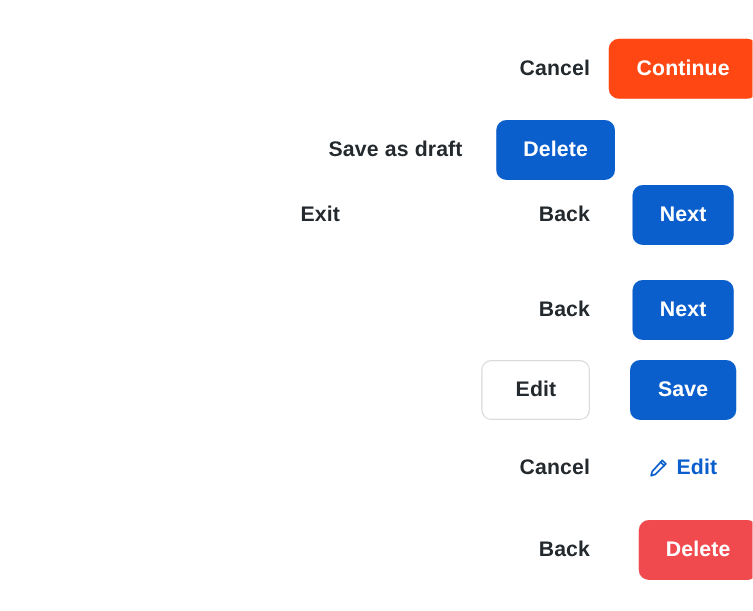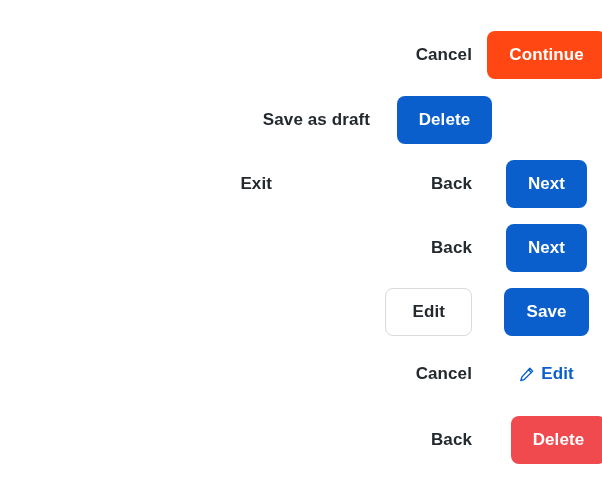--- a/index.html
+++ b/index.html
@@ -113,21 +113,21 @@
     width: 15px;
     height: 15px;
     flex: 0 0 15px;
     line-height: 0;
   }
   .pencil-icon svg { display: block; }
 
   
   #row-continue { top: 31px;  left: 0; width: 602px; }
   #row-launch   { top: 96px;  left: 0; width: 500px; }
-  #row-next-1   { top: 160px; left: 0; width: 602px; }
+  #row-next-1   { top: 148px; left: 0; width: 602px; }
   #row-next-2   { top: 224px; left: 0; width: 602px; }
   #row-save     { top: 288px; left: 0; width: 602px; }
   #row-edit     { top: 360px; left: 0; width: 602px; }
   #row-delete   { top: 416px; left: 0; width: 602px; }
 
   .action-row { height: 48px; }
   #row-edit { height: 28px; }
 </style>
 </head>
 <body>

